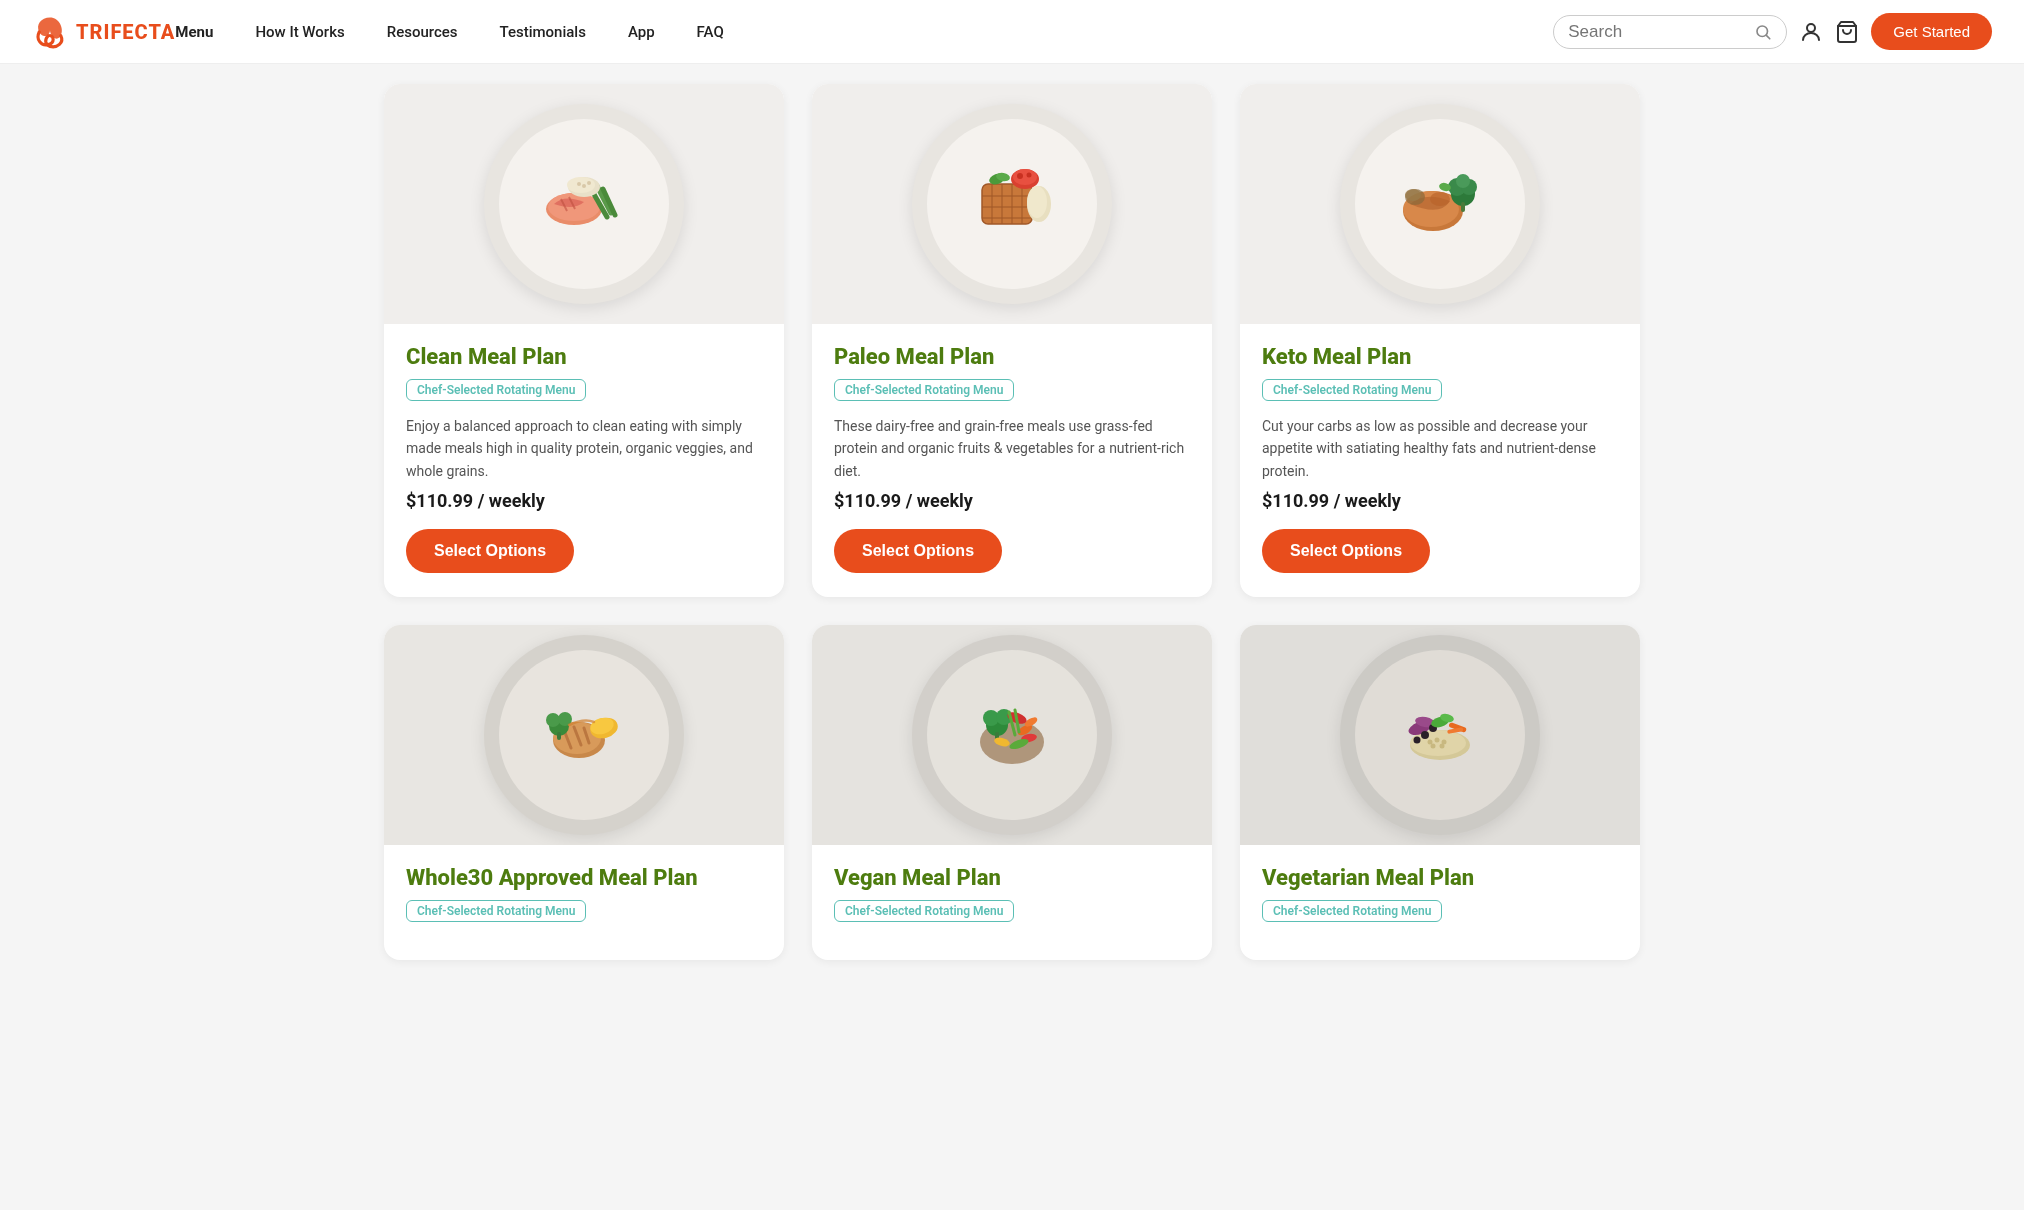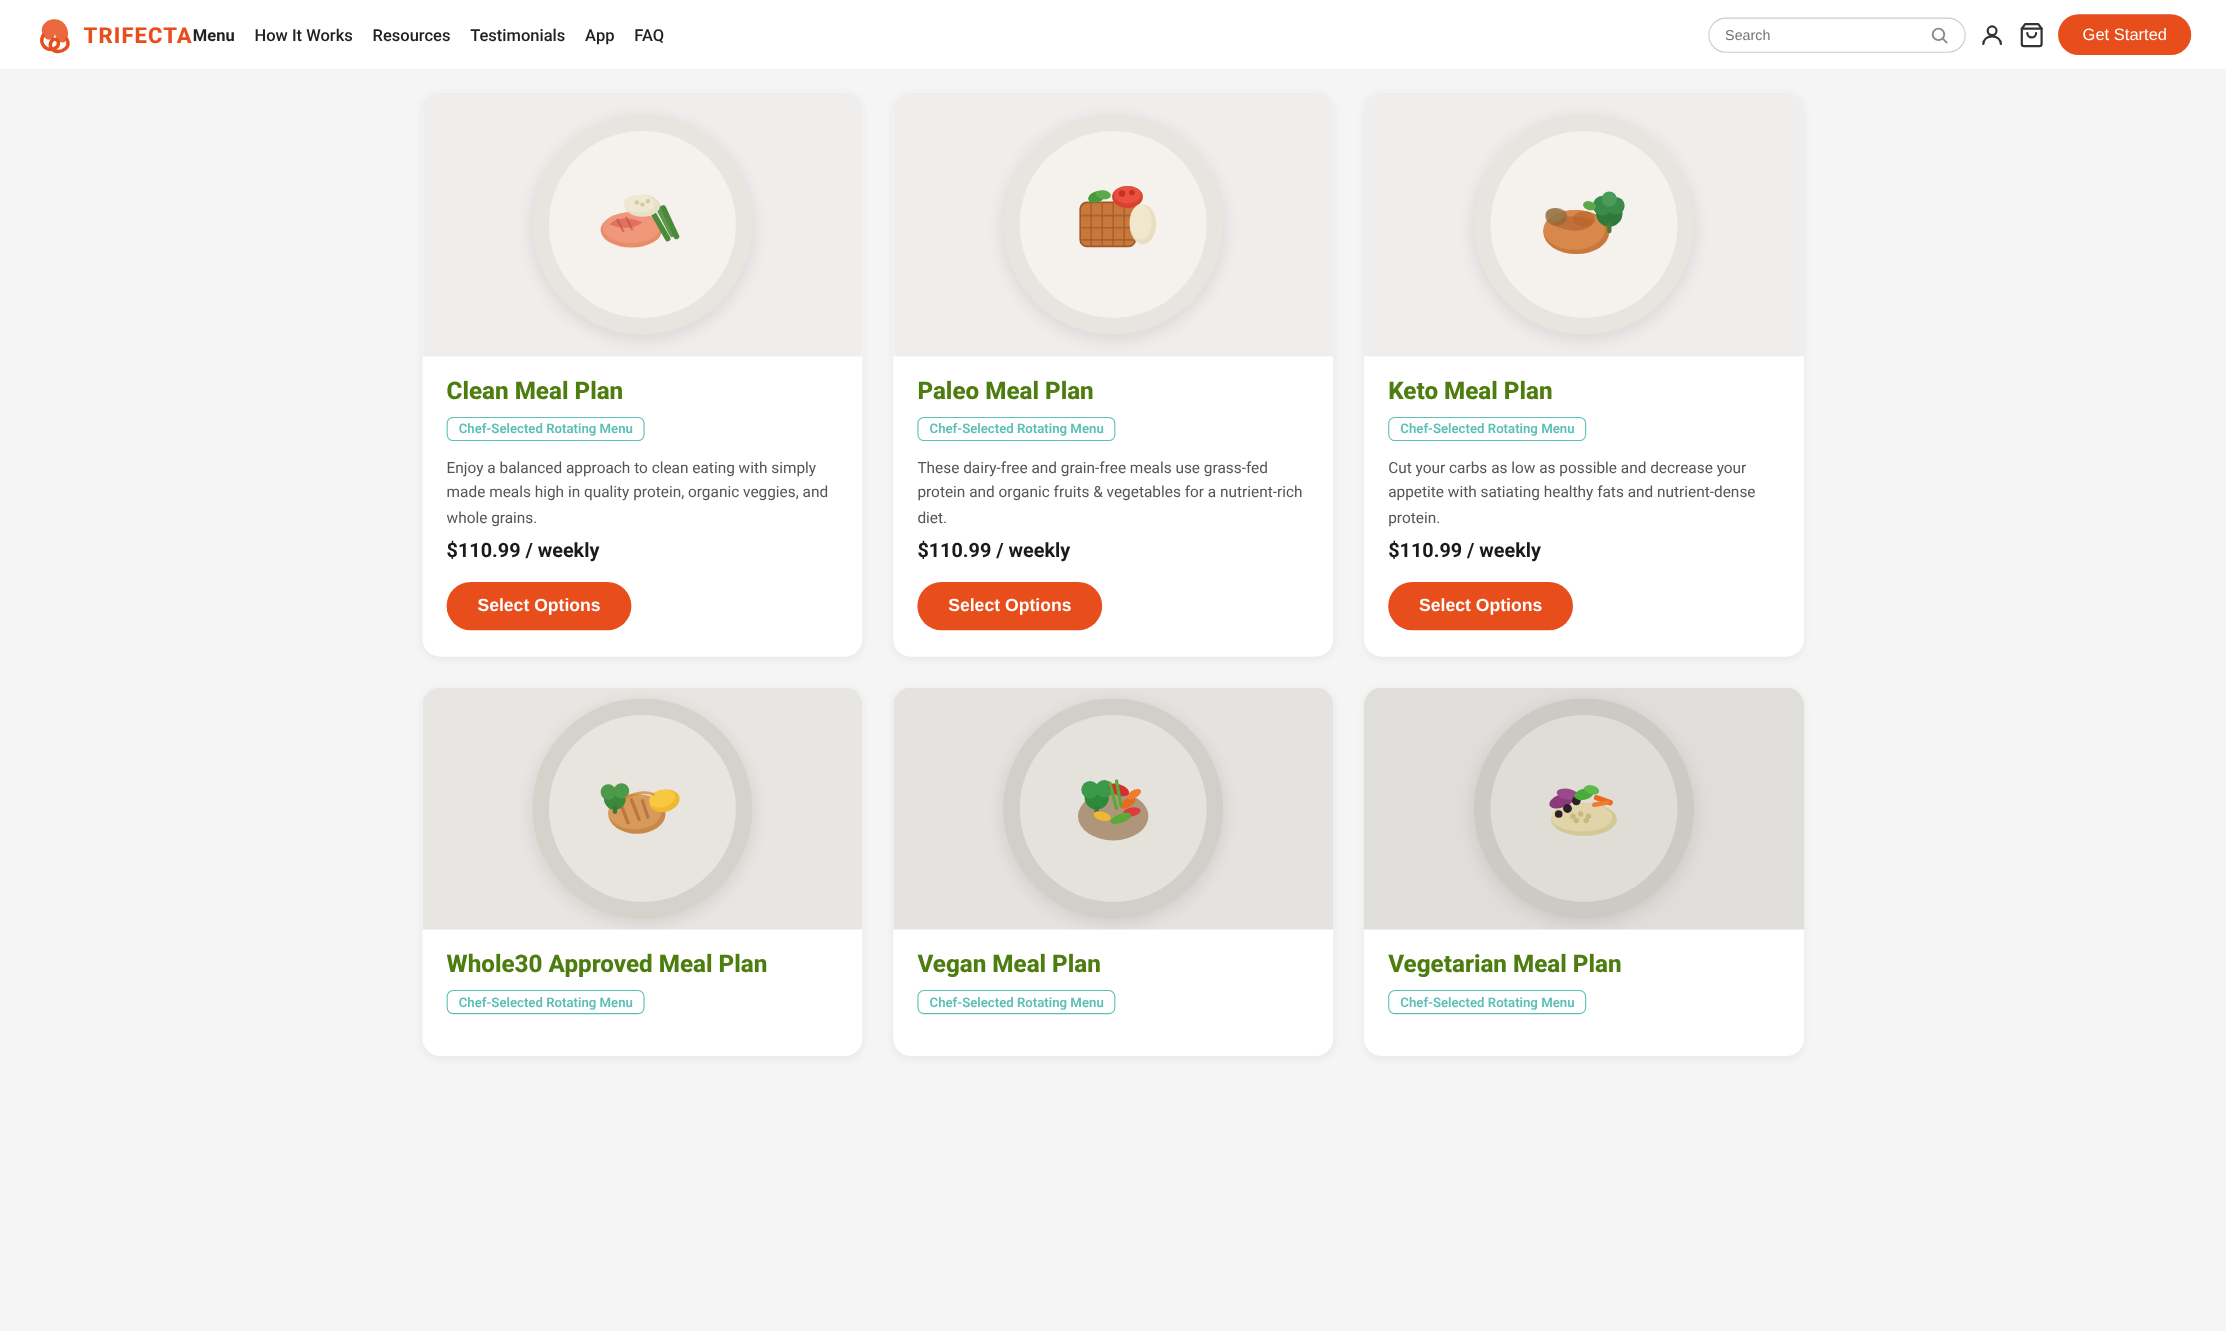--- a/index.html
+++ b/index.html
@@ -29,21 +29,21 @@
     }
     .logo-text {
       font-size: 20px;
       font-weight: 800;
       color: #e84d1c;
       letter-spacing: 1px;
     }
     .nav-links {
       display: flex;
       align-items: center;
-      gap: 18px;
+      gap: 42px;
       flex: 1;
     }
     .nav-link {
       font-size: 15px;
       font-weight: 500;
       color: #222;
       text-decoration: none;
       cursor: pointer;
     }
     .nav-link.active { font-weight: 700; }
@@ -57,21 +57,21 @@
       align-items: center;
       border: 1.5px solid #ccc;
       border-radius: 24px;
       padding: 6px 14px;
       background: #fff;
       gap: 6px;
     }
     .search-box input {
       border: none;
       outline: none;
-      font-size: 13px;
+      font-size: 17px;
       width: 180px;
       background: transparent;
       color: #888;
     }
     .search-icon-btn {
       background: none;
       border: none;
       cursor: pointer;
       color: #555;
       display: flex;

